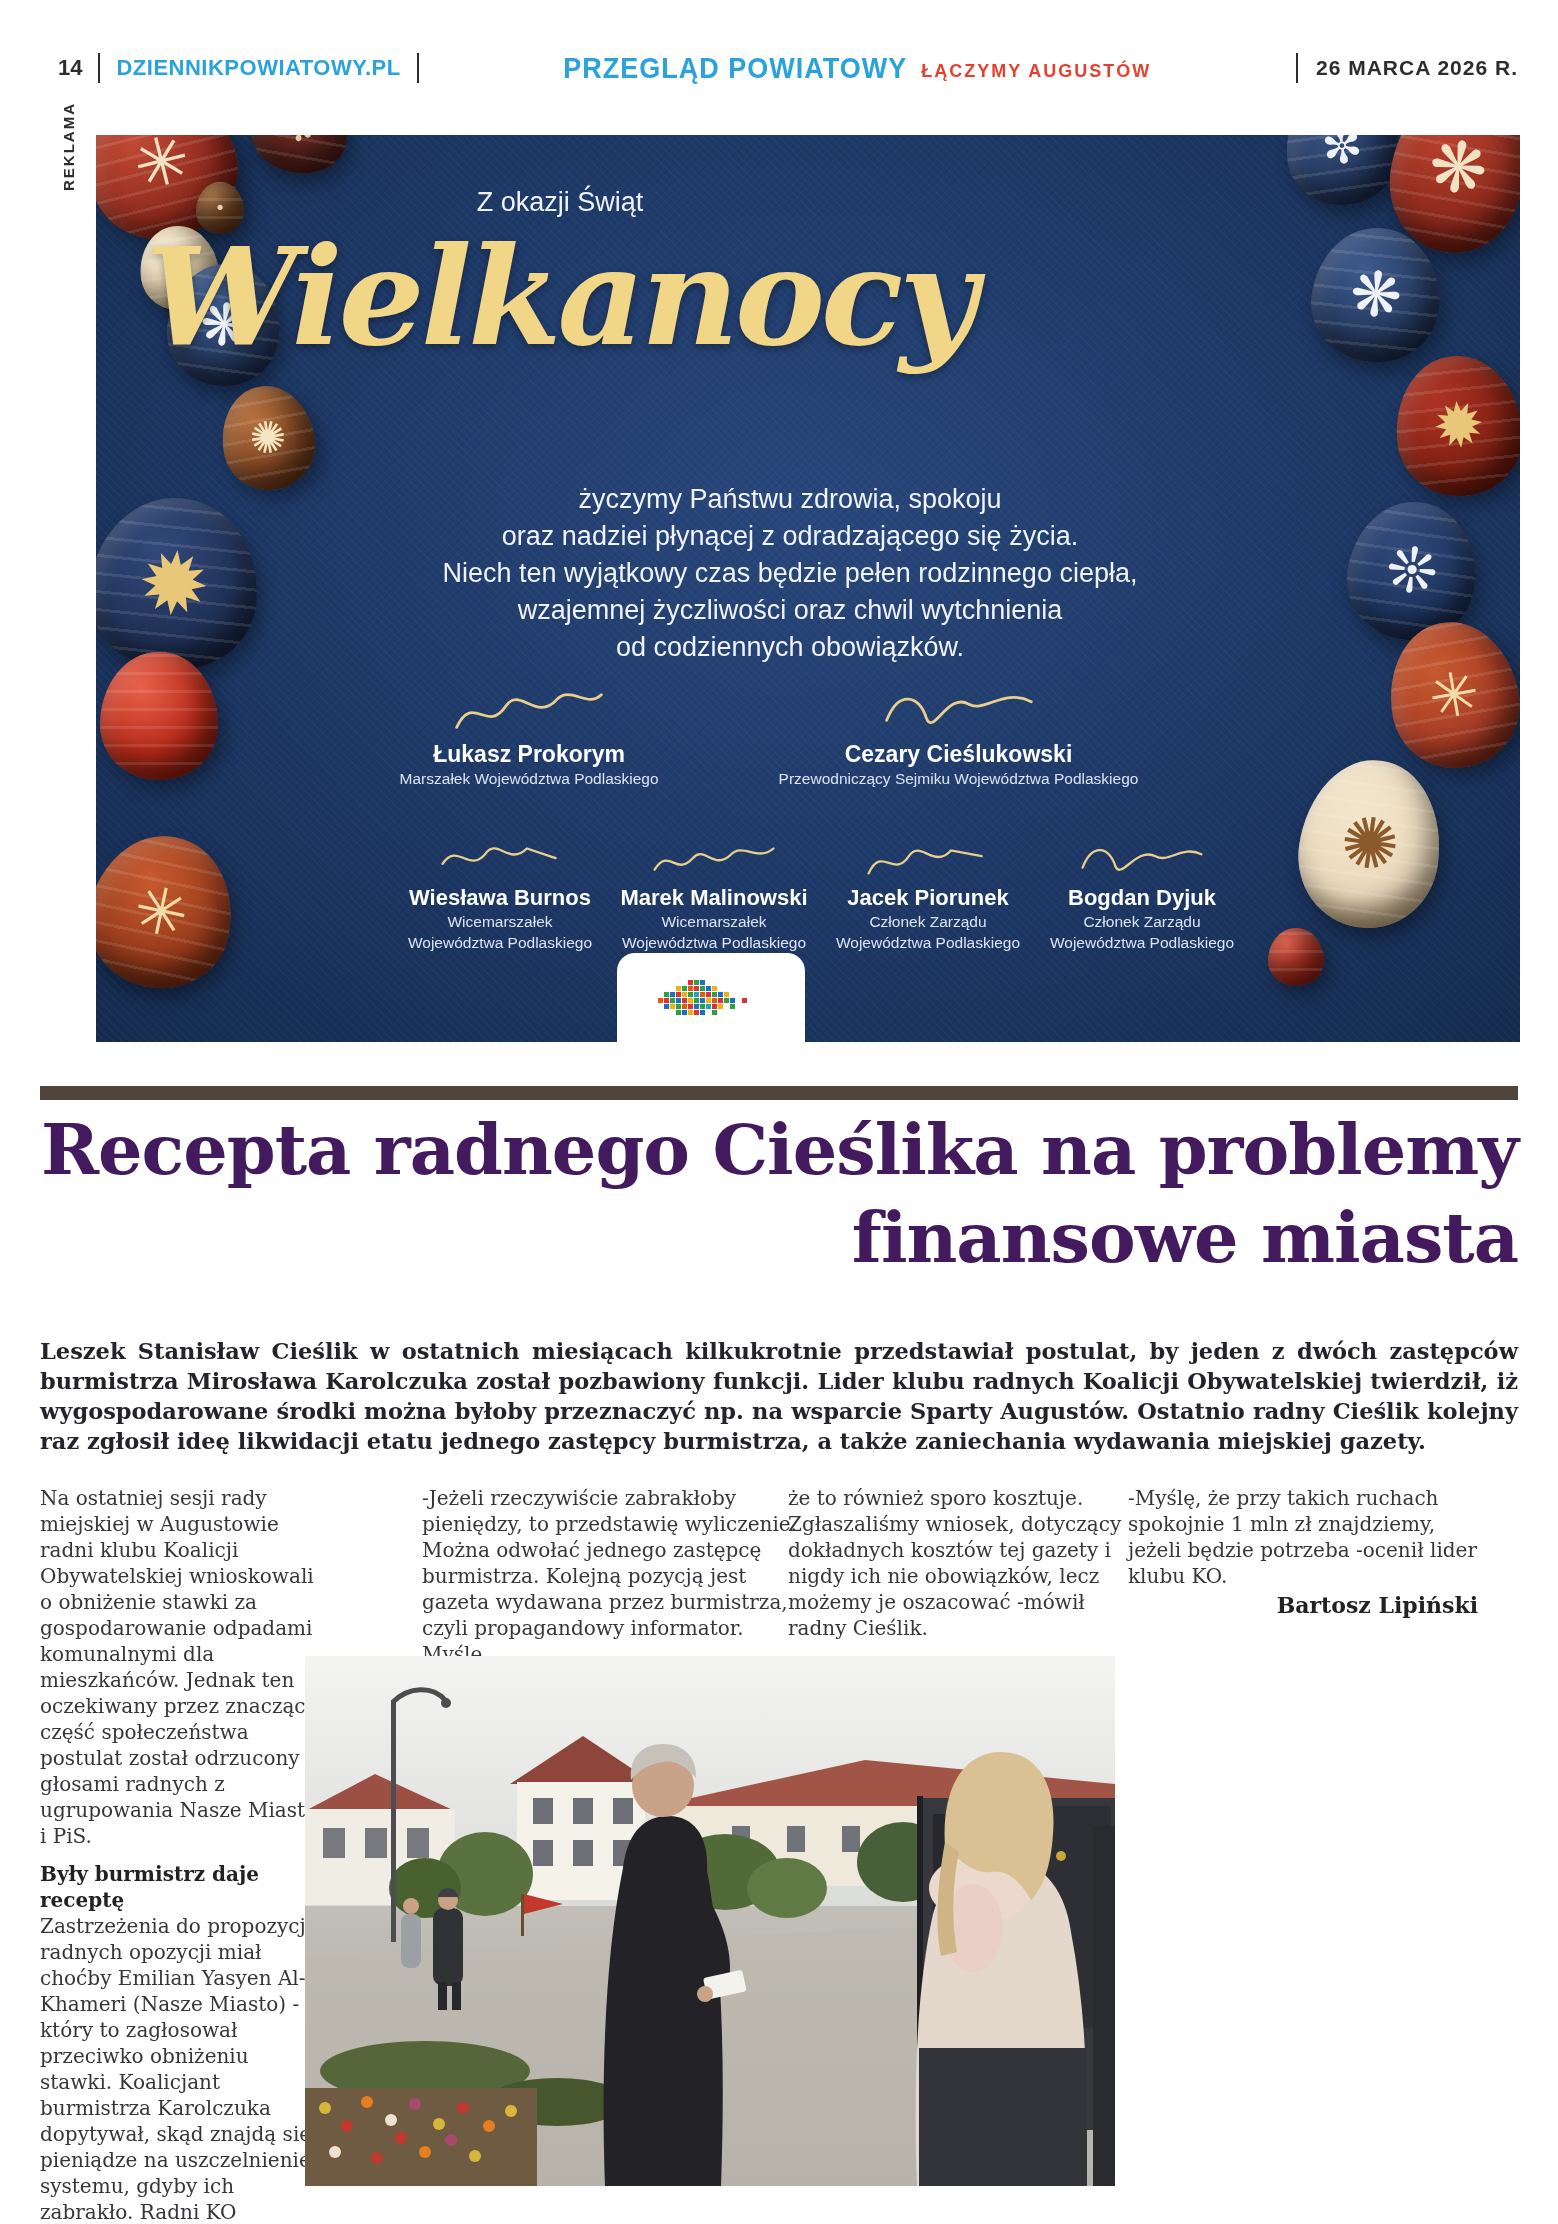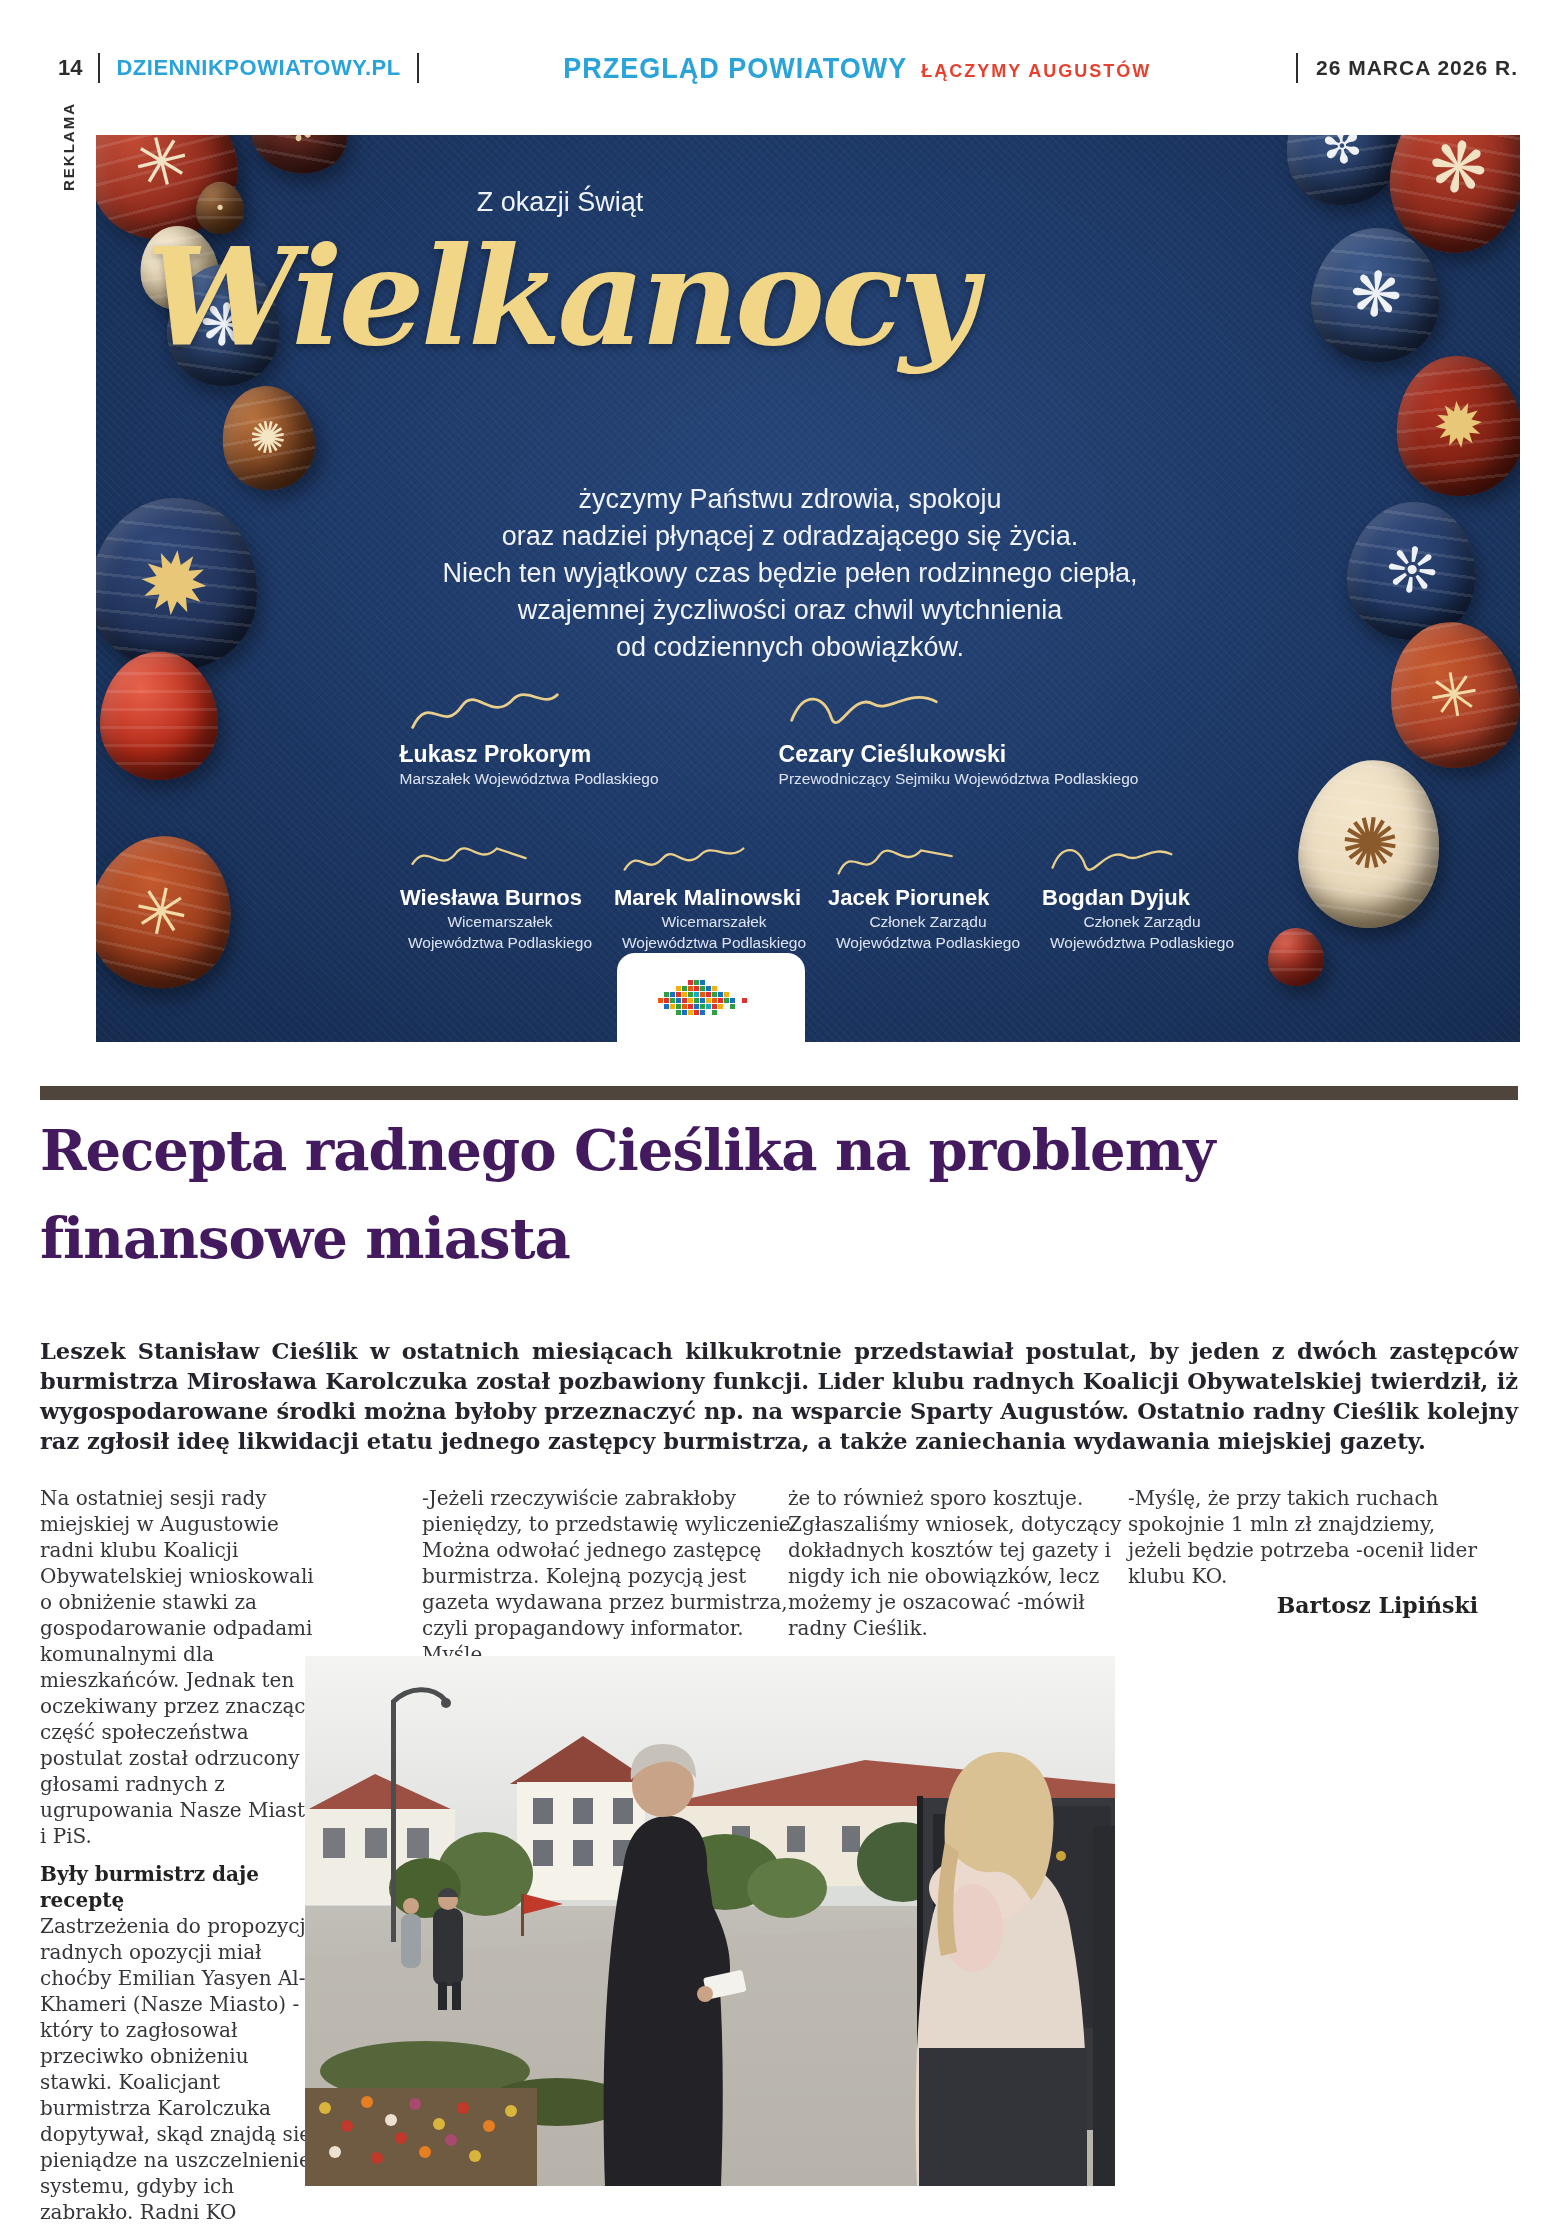--- a/index.html
+++ b/index.html
@@ -42,33 +42,33 @@
         font-family:"Liberation Sans", sans-serif; font-size:27px; color:#eef3f9; }
   .ad-script { position:absolute; top:82px; left:0; width:928px; text-align:center;
         font-family:"DejaVu Serif", serif; font-style:italic; font-weight:bold; font-size:135px;
         letter-spacing:-4px; color:#f2d687; text-shadow:0 3px 8px rgba(0,0,0,.35); }
   .ad-wishes { position:absolute; top:346px; left:194px; width:1000px; text-align:center;
         font-family:"Liberation Sans", sans-serif; font-size:27px; line-height:37px; color:#f0f4fa; }
 
   .sig-row { position:absolute; display:flex; justify-content:center; }
   .sig-row1 { top:548px; left:0; width:1346px; gap:120px; }
   .sig-row2 { top:702px; left:0; width:1376px; gap:14px;padding-left:37px; }
-  .sig { display:flex; flex-direction:column; min-width:200px; }
+  .sig { display:flex; flex-direction:column; align-items:center; min-width:200px; }
   .sig svg { display:block; }
   .sig-name { font-family:"Liberation Sans", sans-serif; font-weight:bold; color:#ffffff; font-size:22px; margin-top:2px; }
   .sig-row1 .sig-name { font-size:23px; }
   .sig-title { font-family:"Liberation Sans", sans-serif; font-size:15.5px; color:#dce4f2; line-height:21px; text-align:center; }
   .ad-tab { position:absolute; left:521px; top:818px; width:188px; height:89px; background:#fff;
         border-radius:18px 18px 0 0; display:flex; align-items:center; justify-content:center; }
 
   
   .rule { position:absolute; left:40px; top:1086px; width:1478px; height:14px; background:#50453c; }
-  .headline { position:absolute; left:40px; top:1106px; width:1478px; text-align:left;
+  .headline { position:absolute; left:40px; top:1106px; width:1478px; text-align:right;
         font-family:"DejaVu Serif", serif; font-weight:bold; color:#421a5d;
-        font-size:56px; line-height:88px; letter-spacing:-1px; }
+        font-size:70px; line-height:88px; letter-spacing:-1px; }
   .lead { position:absolute; left:40px; top:1336px; width:1478px; text-align:justify;
         font-size:22.5px; line-height:30px; font-weight:bold; color:#23232b; }
   .col { position:absolute; top:1485px; font-size:20px; line-height:26px; color:#35353a; }
   .col p { margin:0; }
   .col1 { left:40px;  width:285px; }
   .col2 { left:422px; width:380px; }
   .col3 { left:788px; width:345px; }
   .col4 { left:1128px; width:350px; }
   .subhead { font-weight:bold; color:#222; margin-top:12px !important; }
   .p2 { margin-top:0 !important; }

